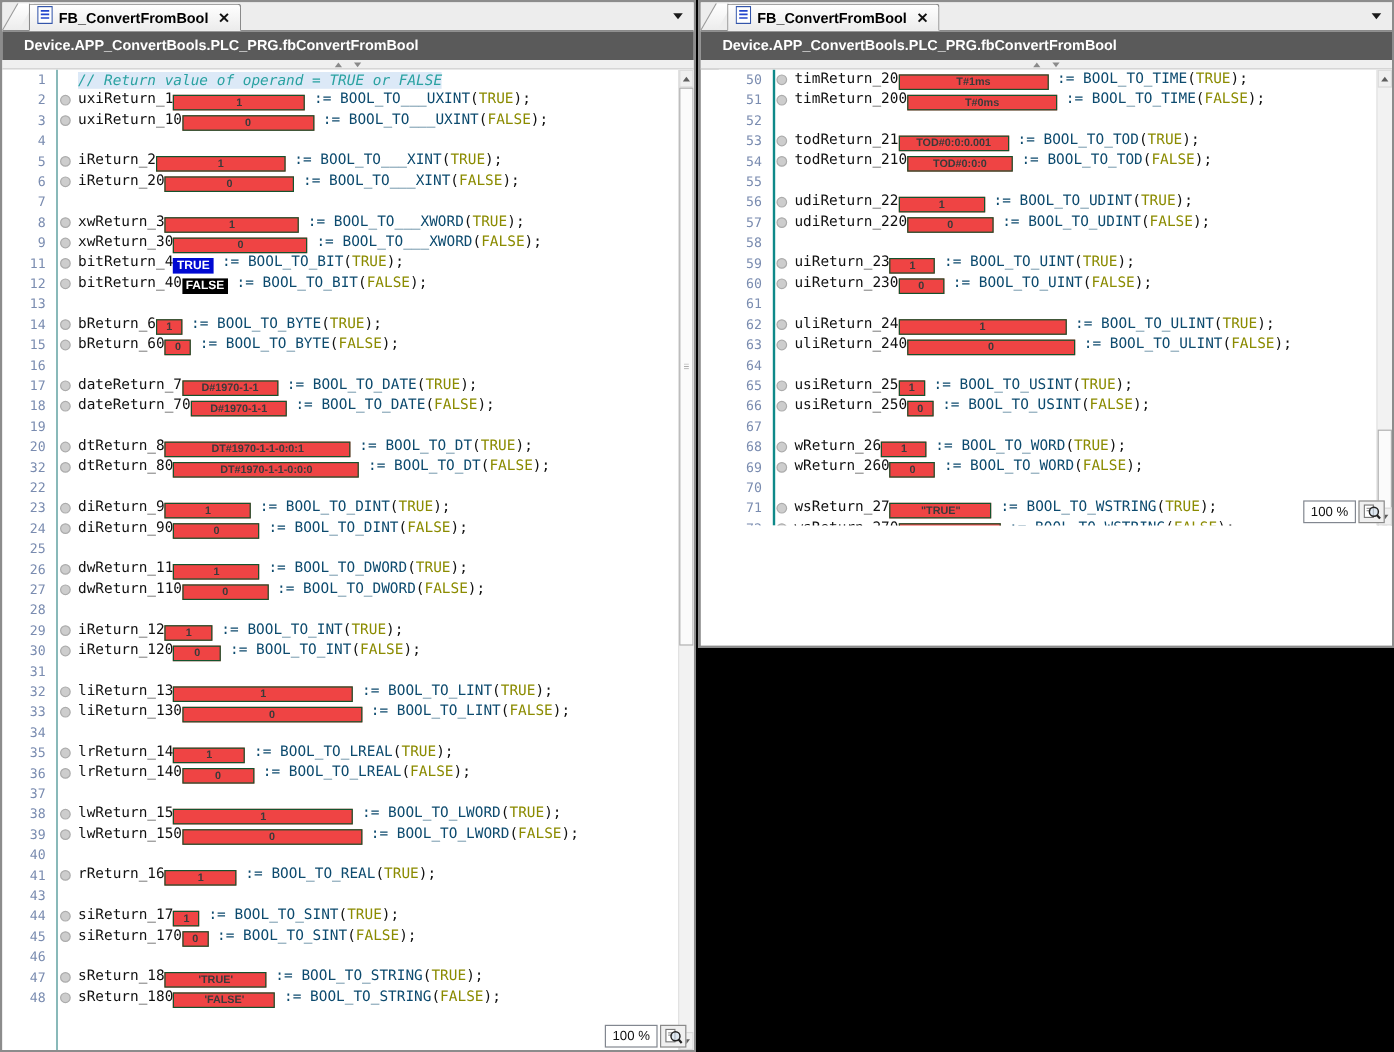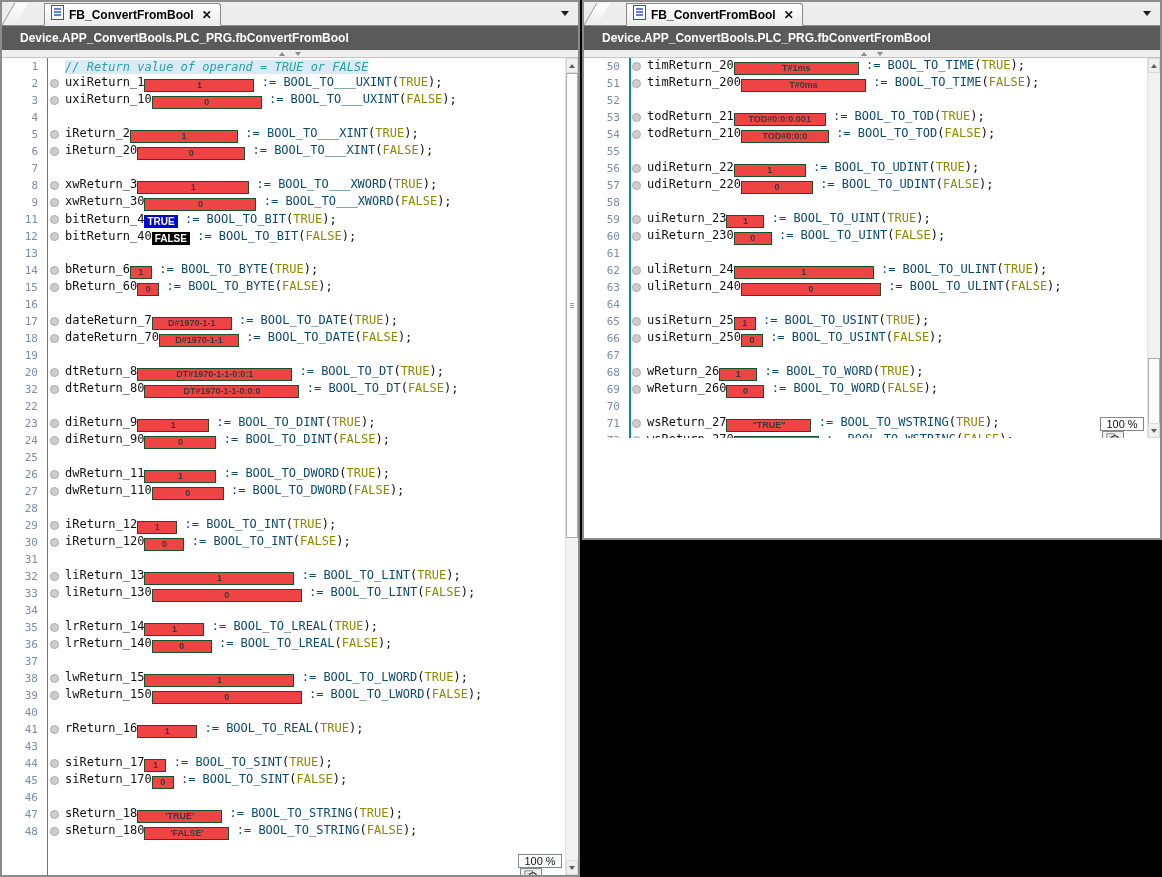--- a/index.html
+++ b/index.html
@@ -6,21 +6,21 @@
   html,body { width:1162px; height:877px; }
   body { background:#000; position:relative; overflow:hidden;
          font-family:"Liberation Sans", sans-serif; }
 
   .window { position:absolute; background:#fff; border:2px solid #8C8C8C; }
   #win-left  { left:0;   top:0; width:580px; height:877px; }
   #win-right { left:582px; top:0; width:580px; height:540px; }
 
   
   .tabbar { height:24px; background:#EDEDED; border-bottom:1px solid #8A8A8A;
-            position:relative; display:flex; align-items:flex-end;padding-left:20px; }
+            position:relative; display:flex; align-items:flex-end; }
   .tab { position:relative; height:23px; margin-left:22px; margin-bottom:-1px;
          padding:0 8px 0 6px; display:flex; align-items:center; gap:5px;
          background:linear-gradient(#FFFFFF,#ECECEC);
          border:1px solid #8A8A8A; border-bottom:1px solid #EDEDED;
          border-top-right-radius:3px; z-index:2; }
   .tab-slant { position:absolute; left:6px; top:1px; width:14px; height:22px;
                border-left:1px solid #9A9A9A; transform:skewX(-30deg);
                background:linear-gradient(#FFFFFF,#ECECEC); z-index:1; }
   .tab-label { font-weight:bold; font-size:12px; color:#000; white-space:nowrap; }
   .tab-close { font-weight:bold; font-size:12px; color:#111; margin-left:3px; cursor:pointer; }
@@ -33,21 +33,21 @@
 
   
   .splitstrip { height:8px; background:#EFEFEF; border-bottom:1px solid #C4C4C4;
                 display:flex; justify-content:center; align-items:center; gap:10px; }
   .t-up { width:0; height:0; border:3px solid transparent; border-bottom:4px solid #8A8A8A; margin-top:-3px; }
   .t-dn { width:0; height:0; border:3px solid transparent; border-top:4px solid #8A8A8A; margin-top:3px; }
 
   
   .codearea { position:relative; background:#fff; overflow:hidden; }
   #win-left  .codearea { height:817px; }
-  #win-right .codearea { height:380px; }
+  #win-right .codearea { height:380px;margin-left:15px; }
 
   .mline { position:absolute; left:45px; top:0; bottom:0; width:1px; background:#3D8C8C; z-index:1; }
   .mline.thick { width:2px; background:#0E8989; }
 
   .row { display:flex; height:17px; align-items:center; white-space:pre;
          font:12px "DejaVu Sans Mono", monospace; position:relative; z-index:2; }
   .num { width:42px; text-align:right; padding-right:6px; color:#7A8CB0;
          font:11px "DejaVu Sans Mono", monospace; flex:none; }
   .bp  { width:21px; flex:none; display:flex; align-items:center; justify-content:center; }
   .dot { width:9px; height:9px; border-radius:50%; background:#CDCDCD; border:1px solid #ACACAC; }
@@ -80,21 +80,21 @@
   .arr-up { width:0; height:0; border:3px solid transparent; border-bottom:4px solid #5E5E5E; margin-top:-3px; }
   .arr-dn { width:0; height:0; border:3px solid transparent; border-top:4px solid #5E5E5E; margin-bottom:-3px; }
   .sb-thumb { position:absolute; left:0; width:12px; background:#FBFBFB; border:1px solid #AFAFAF; }
   .sb-thumb::after { content:""; position:absolute; left:3px; right:3px; top:50%; height:5px;
                      margin-top:-3px;
                      background:linear-gradient(#9E9E9E 1px, transparent 1px) 0 0/100% 2px; }
   #win-left  .sb-thumb { top:15px; height:465px; }
   #win-right .sb-thumb { top:300px; height:158px; }
 
   
-  .zoomctl { position:absolute; right:16px; bottom:2px; display:flex; height:19px; z-index:6;flex-direction:column; }
+  .zoomctl { position:absolute; right:6px; bottom:2px; display:flex; height:19px; z-index:6; }
   .zoomlevel { width:44px; background:#fff; border:1px solid #828790; font-size:11px; color:#111;
                display:flex; align-items:center; justify-content:center; }
   .zoombtn { width:22px; margin-left:2px; background:#F0F0F0; border:1px solid #8A8A8A;
              display:flex; align-items:center; justify-content:center; cursor:pointer; }
 
   .doc-icon { display:inline-block; }
 </style>
 </head>
 <body>
 

